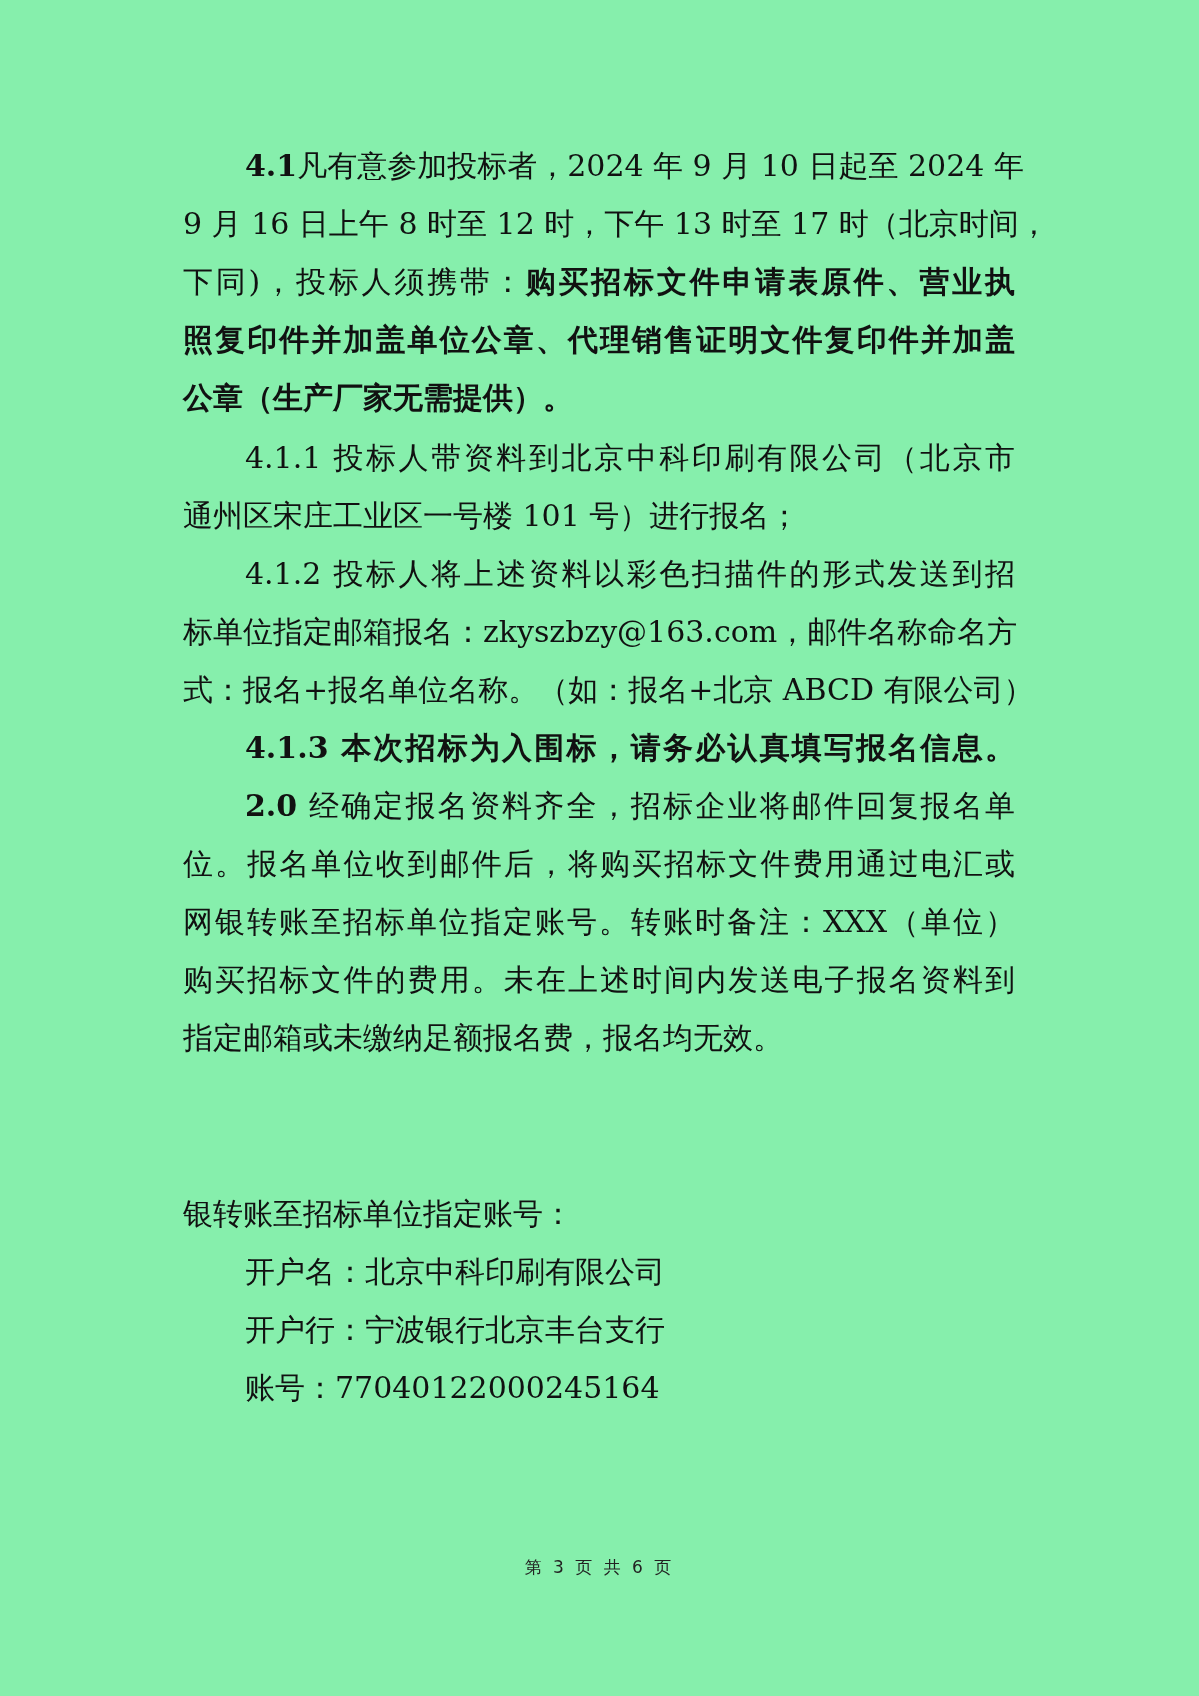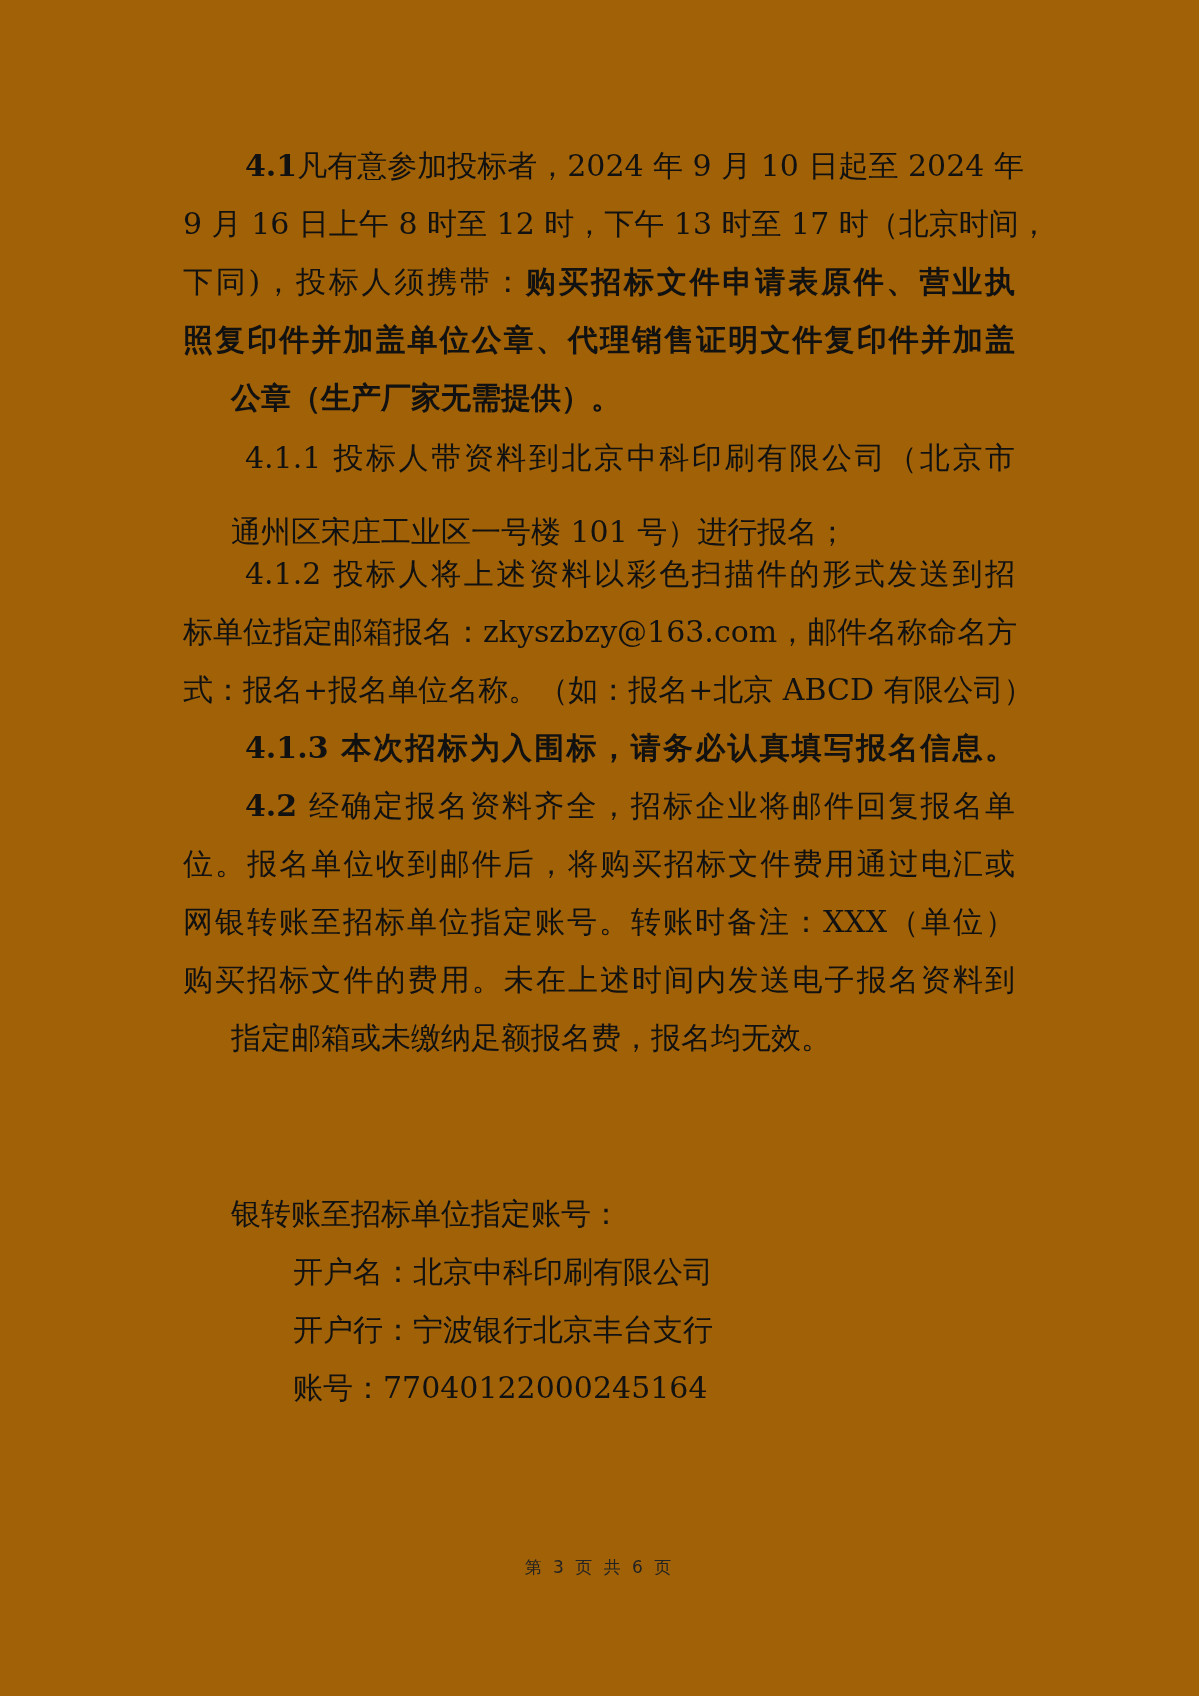--- a/index.html
+++ b/index.html
@@ -1,64 +1,64 @@
 <!DOCTYPE html>
 <html><head>
   <meta charset="utf-8">
   <style>
     html, body { margin: 0; padding: 0; background: #ffffff; }
     body { width: 1199px; height: 1696px; position: relative; overflow: hidden; }
     .page {
       position: absolute; left: 0; top: 0; width: 1199px; height: 1696px;
-      background: #a16207; color: #111111;
+      background: #86efac; color: #111111;
       font-family: "DejaVu Serif", "Liberation Serif", serif;
     }
     .line {
       position: absolute;
       left: 183px;
       width: 832px;
       height: 40px;
       font-size: 30px;
       line-height: 40px;
       white-space: nowrap;
       text-align: justify;
       text-align-last: justify;
       letter-spacing: 0px;
     }
     .line.indent { left: 245px; width: 770px; }
-    .line.noj { text-align: right; text-align-last: left; margin-left: 48px; }
+    .line.noj { text-align: right; text-align-last: left; }
     .b { font-weight: bold; }
     .footer {
       position: absolute; left: 0; width: 1199px; top: 1556px;
       text-align: center; font-size: 17px; color: #222;
       font-family: "DejaVu Sans", "Liberation Sans", sans-serif;
       letter-spacing: 3px;
     }
   </style>
 </head>
 <body>
 
 <div class="page">
 
   <div class="line indent" style="top:146px"><span class="b">4.1</span><span>凡有意参加投标者，2024 年 9 月 10 日起至 2024 年</span></div>
   <div class="line" style="top:204px"><span>9 月 16 日上午 8 时至 12 时，下午 13 时至 17 时（北京时间，</span></div>
   <div class="line" style="top:262px"><span>下同)，投标人须携带：</span><span class="b">购买招标文件申请表原件、营业执</span></div>
   <div class="line b" style="top:320px"><span>照复印件并加盖单位公章、代理销售证明文件复印件并加盖</span></div>
   <div class="line b noj" style="top:378px"><span>公章（生产厂家无需提供）。</span></div>
 
   <div class="line indent" style="top:438px"><span>4.1.1 投标人带资料到北京中科印刷有限公司（北京市</span></div>
-  <div class="line noj" style="top:512px"><span>通州区宋庄工业区一号楼 101 号）进行报名；</span></div>
+  <div class="line noj" style="top:496px"><span>通州区宋庄工业区一号楼 101 号）进行报名；</span></div>
 
   <div class="line indent" style="top:554px"><span>4.1.2 投标人将上述资料以彩色扫描件的形式发送到招</span></div>
   <div class="line" style="top:612px"><span>标单位指定邮箱报名：zkyszbzy@163.com，邮件名称命名方</span></div>
   <div class="line" style="top:670px"><span>式：报名+报名单位名称。（如：报名+北京 ABCD 有限公司）</span></div>
 
   <div class="line indent b" style="top:728px"><span>4.1.3 本次招标为入围标，请务必认真填写报名信息。</span></div>
 
-  <div class="line indent" style="top:786px"><span class="b">4.2</span><span> 经确定报名资料齐全，招标企业将邮件回复报名单</span></div>
+  <div class="line indent" style="top:786px"><span class="b">2.0</span><span> 经确定报名资料齐全，招标企业将邮件回复报名单</span></div>
   <div class="line" style="top:902px"><span>网银转账至招标单位指定账号。转账时备注：XXX（单位）</span></div>
   <div class="line" style="top:844px"><span>位。报名单位收到邮件后，将购买招标文件费用通过电汇或</span></div>
   <div class="line" style="top:960px"><span>购买招标文件的费用。未在上述时间内发送电子报名资料到</span></div>
   <div class="line noj" style="top:1018px"><span>指定邮箱或未缴纳足额报名费，报名均无效。</span></div>
 
   <div class="line noj" style="top:1194px"><span>银转账至招标单位指定账号：</span></div>
 
   <div class="line indent noj" style="top:1310px"><span>开户行：宁波银行北京丰台支行</span></div>
   <div class="line indent noj" style="top:1252px"><span>开户名：北京中科印刷有限公司</span></div>
   <div class="line indent noj" style="top:1368px"><span>账号：77040122000245164</span></div>

